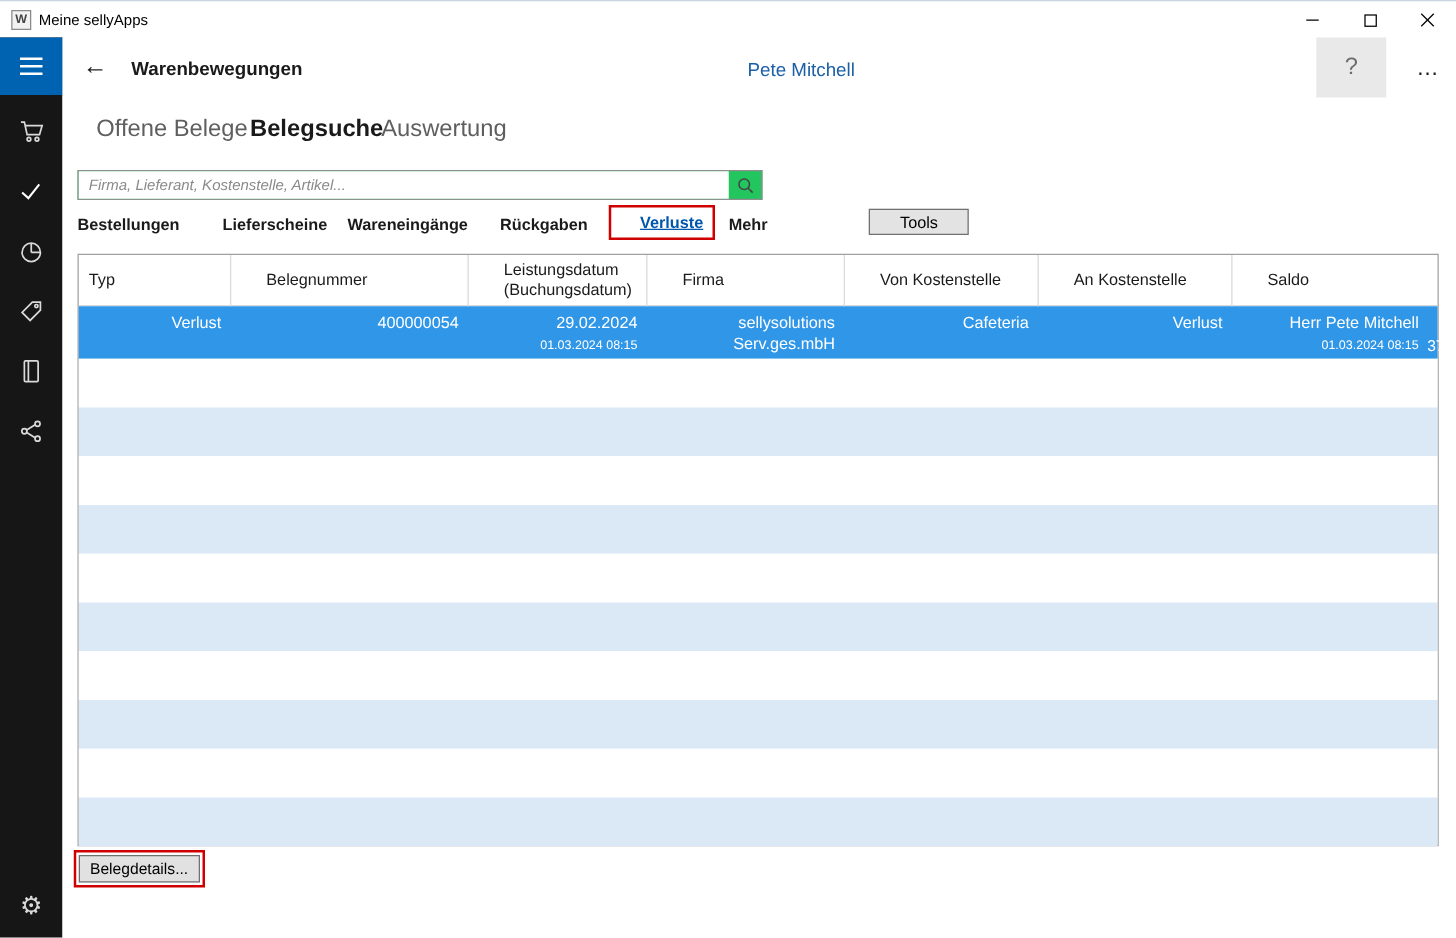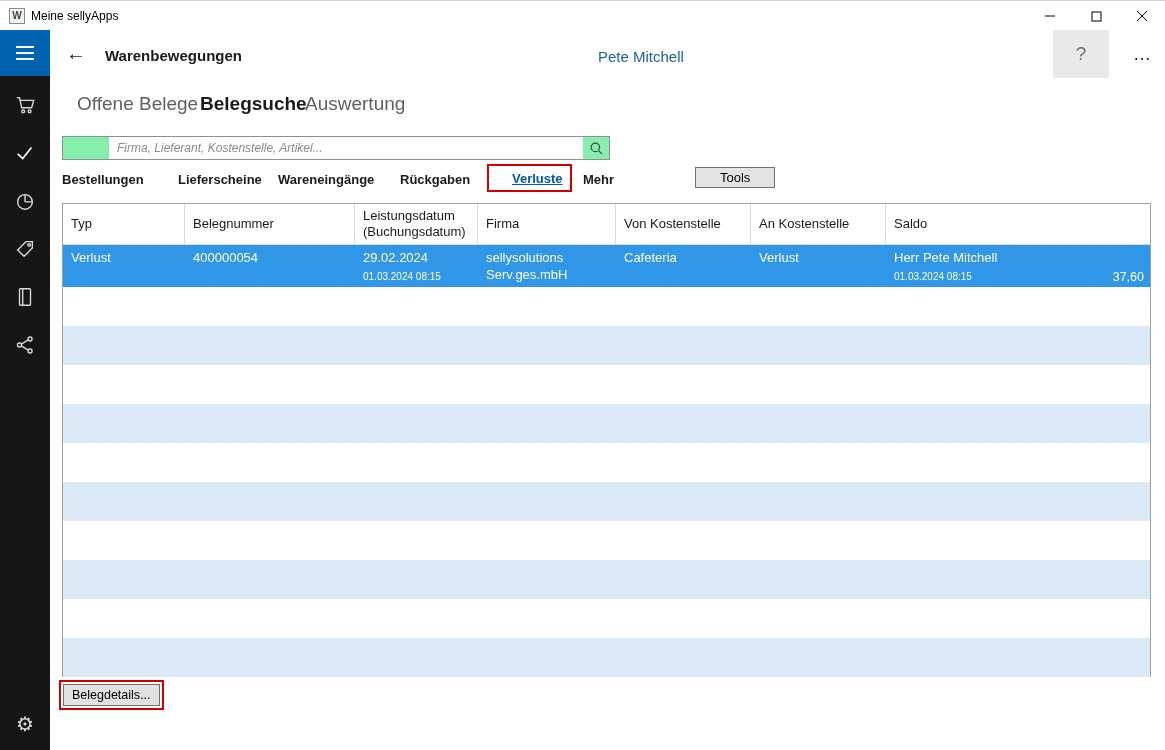--- a/index.html
+++ b/index.html
@@ -38,45 +38,45 @@
   .help-btn { position:absolute; left:1003px; top:0; width:56px; height:48px; background:#e9e9e9;
               display:flex; align-items:center; justify-content:center; font-size:19px; color:#6d6d6d; cursor:pointer; }
   .more-btn { position:absolute; left:1074px; top:6px; width:36px; height:36px;
               display:flex; align-items:center; justify-content:center; font-size:18px; color:#1a1a1a; cursor:pointer; }
 
   .nav-tab { position:absolute; top:63px; font-size:19px; color:#5f5f5f; cursor:pointer; }
   .nav-tab.active { color:#1a1a1a; font-weight:bold; }
   .tab-1 { left:27px; } .tab-2 { left:150px; } .tab-3 { left:255px; }
 
   .search-wrap { position:absolute; left:12px; top:106px; width:548px; height:24px;
-                 border:1px solid #8f8f8f; background:#86efac; display:flex; align-items:center;padding-left:46px; }
+                 border:1px solid #8f8f8f; background:#22c55e; display:flex; align-items:center; }
   .search-wrap input { flex:1; height:100%; border:none; outline:none; padding:0 8px;
                        font-family:"Liberation Sans", sans-serif; font-size:12px; }
   .search-wrap input::placeholder { color:#8a8a8a; font-style:italic; }
   .search-glyph { width:26px; display:flex; align-items:center; justify-content:center; cursor:pointer; }
 
   .filter { position:absolute; top:142px; font-size:13px; font-weight:600; color:#1a1a1a; cursor:pointer; }
   .f-1 { left:12px; } .f-2 { left:116px;padding-left:12px; } .f-3 { left:228px; } .f-4 { left:350px; } .f-6 { left:533px; }
   .verluste-box { position:absolute; left:437px; top:134px; border:2px solid #d10000; padding:3px 7px; }
   .verluste-box .filter-active { font-size:13px; font-weight:600; color:#0057ae;
                                  text-decoration:underline; cursor:pointer; position:static;margin-left:16px; }
   .tools-btn { position:absolute; left:645px; top:137px; font-size:13px; padding:2px 24px;
                border:1px solid #707070; background:#e3e3e3; cursor:pointer; }
 
   
   .table { position:absolute; left:12px; top:173px; width:1089px; height:474px;
            border:1px solid #a0a0a0; background:#fff; }
-  .grid-row { display:grid; grid-template-columns:122px 170px 123px 138px 135px 135px 137px auto; }
+  .grid-row { display:grid; grid-template-columns:122px 170px 123px 138px 135px 135px 137px auto;gap:20px; }
   .thead { height:41px; }
   .th { border-right:1px solid #d9d9d9; padding:4px 8px; font-size:13px;
         display:flex; flex-direction:column; justify-content:center; line-height:1.25; cursor:pointer; }
   .th:last-child { border-right:none; }
   .thead { border-bottom:1px solid #d9d9d9; }
   .row-selected { height:42px; background:#2f96e8; color:#fff; cursor:pointer; }
-  .td { padding:5px 8px; font-size:13px; line-height:1.3; position:relative; }
+  .td { padding:5px 8px; font-size:13px; line-height:1.3; position:relative;text-align:right; }
   .td .sub { font-size:10px; margin-top:3px; }
   .td-saldo { text-align:right; }
   .td-saldo .val { position:absolute; right:6px; bottom:4px; font-size:12.5px; }
   .row-empty { height:39px; }
   .row-empty:nth-child(even) { background:#dbe9f7; }
   .row-empty:nth-child(odd) { background:#ffffff; }
 
   
   .details-box { position:absolute; left:9px; top:650px; border:2px solid #d10000; padding:2px; }
   .details-btn { font-family:"Liberation Sans", sans-serif; font-size:12.5px; padding:3px 8px;

